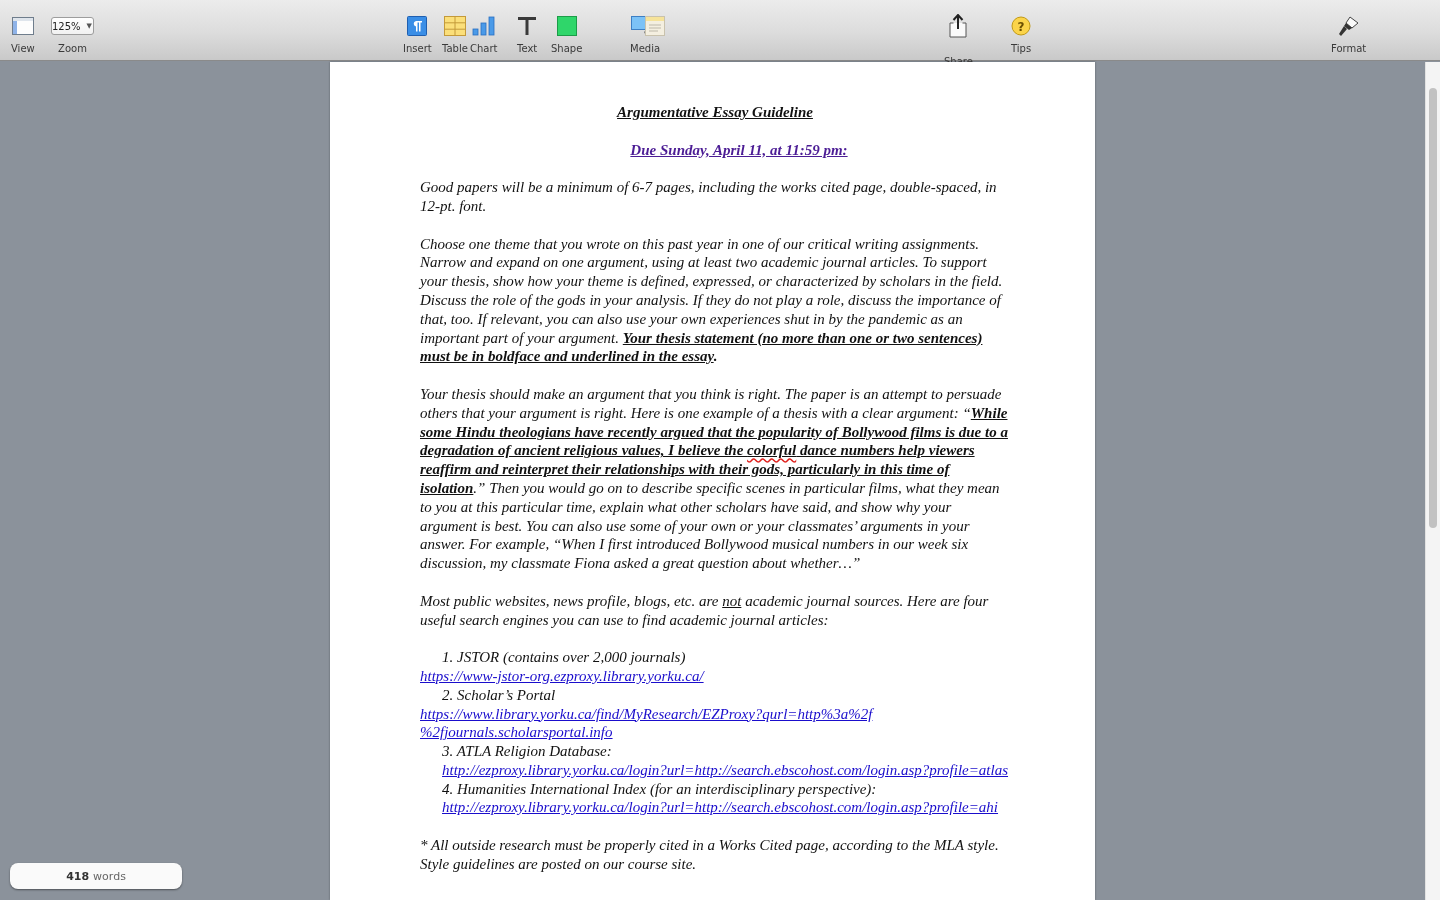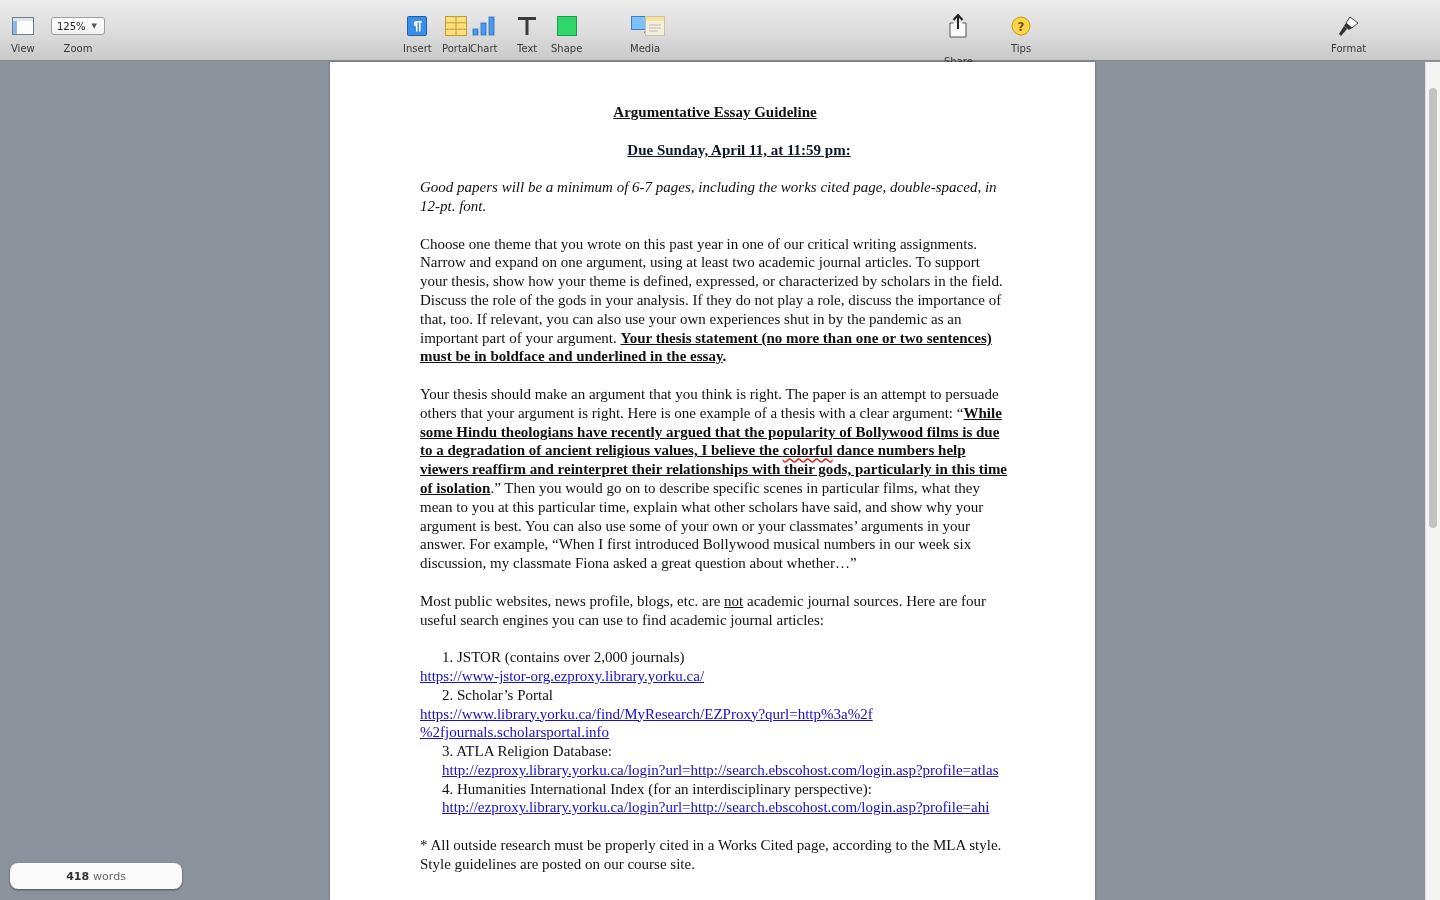--- a/index.html
+++ b/index.html
@@ -14,41 +14,41 @@
     }
     .tb-btn {
       position: absolute; top: 14px; display: flex; flex-direction: column; align-items: center;
       cursor: default;
     }
     .tb-icon { height: 24px; display: flex; align-items: center; justify-content: center; }
     .tb-label { font-size: 11px; color: #3a3a3a; margin-top: 5px; white-space: nowrap; font-family: "DejaVu Sans", sans-serif; font-size: 10px; }
     .tb-btn.disabled .tb-label { color: #9a9a9a; }
 
     .zoom-select {
-      width: 54px; height: 18px; background: linear-gradient(#ffffff, #f1f1f1);
+      width: 43px; height: 18px; background: linear-gradient(#ffffff, #f1f1f1);
       border: 1px solid #9d9d9d; border-radius: 3px;
-      display: flex; align-items: center; padding-left: 5px;
+      display: flex; align-items: center; 
       font-family: "DejaVu Sans", sans-serif; font-size: 10px; color: #222;
     }
     .zoom-select .caret { margin-left: 6px; font-size: 7px; color: #555; }
 
     
     .canvas { position: absolute; left: 0; top: 62px; width: 1425px; height: 838px; background: #8b929b; }
     .page {
       position: absolute; left: 330px; top: 0; width: 765px; height: 838px; background: #ffffff;
       box-shadow: 0 0 2px rgba(0,0,0,0.35);
     }
     .doc {
       position: absolute; left: 90px; top: 38px; width: 590px;
       font-family: "Liberation Serif", serif; font-size: 15px; line-height: 18.8px; color: #111;
     }
-    .doc p { margin: 0; }
+    .doc p { margin: 0; font-style: italic; }
     .center { text-align: center; }
     .title { font-weight: bold; text-decoration: underline; }
-    .due { font-weight: bold; text-decoration: underline; color: #0f172a; margin-left: 48px; }
+    .due { font-weight: bold; text-decoration: underline; color: #4c1d95; margin-left: 48px; }
     .gap { height: 18.8px; }
     .italic { font-style: italic; }
     .bu { font-weight: bold; text-decoration: underline; }
     .u { text-decoration: underline; }
     .spell { text-decoration: underline wavy #e0201c; text-underline-offset: 2px; }
     .indent { padding-left: 22px; }
     a.link { color: #1a0dcc; text-decoration: underline; }
 
     
     .scroll-track {
@@ -107,21 +107,21 @@
 
   <div class="tb-btn" style="left:442px;">
     <div class="tb-icon">
       <svg width="22" height="20" viewBox="0 0 22 20">
         <rect x="0.5" y="0.5" width="21" height="19" fill="#fbdf7a" stroke="#c49a3a"></rect>
         <line x1="0.5" y1="6.8" x2="21.5" y2="6.8" stroke="#c49a3a"></line>
         <line x1="0.5" y1="13.2" x2="21.5" y2="13.2" stroke="#c49a3a"></line>
         <line x1="11" y1="0.5" x2="11" y2="19.5" stroke="#c49a3a"></line>
       </svg>
     </div>
-    <span class="tb-label">Portal</span>
+    <span class="tb-label">Table</span>
   </div>
 
   <div class="tb-btn" style="left:470px;">
     <div class="tb-icon">
       <svg width="24" height="20" viewBox="0 0 24 20">
         <rect x="1" y="13" width="5" height="6" fill="#4a9ae8" stroke="#2a6fc0" stroke-width="0.8"></rect>
         <rect x="9" y="7" width="5" height="12" fill="#4a9ae8" stroke="#2a6fc0" stroke-width="0.8"></rect>
         <rect x="17" y="1" width="5" height="18" fill="#4a9ae8" stroke="#2a6fc0" stroke-width="0.8"></rect>
       </svg>
     </div>

